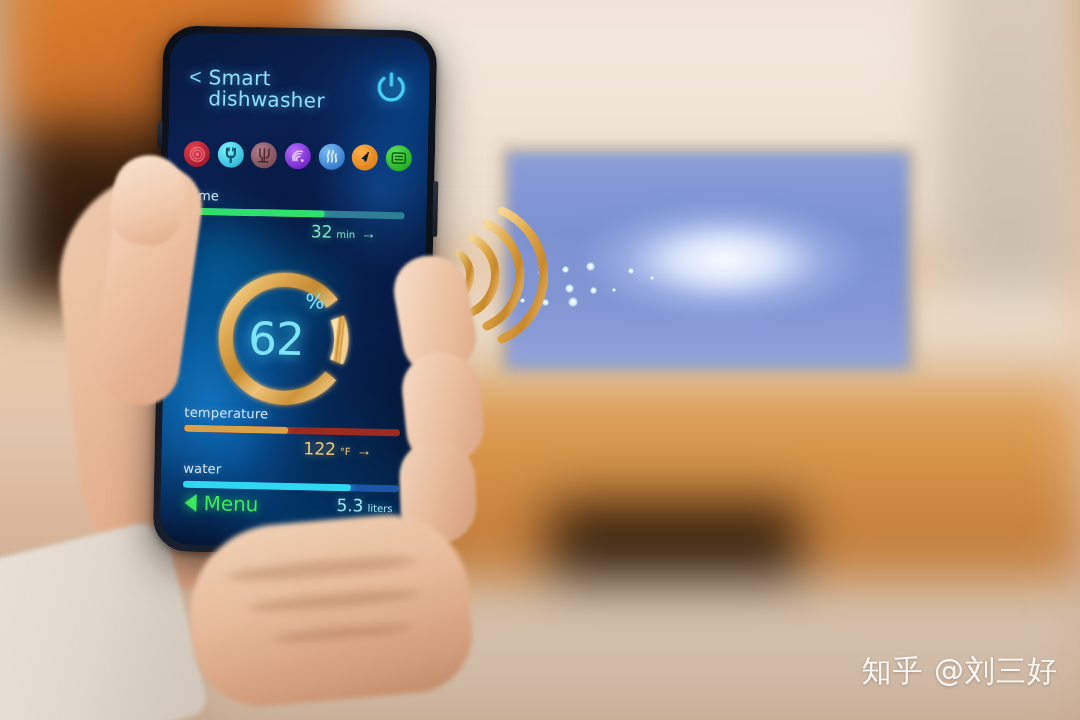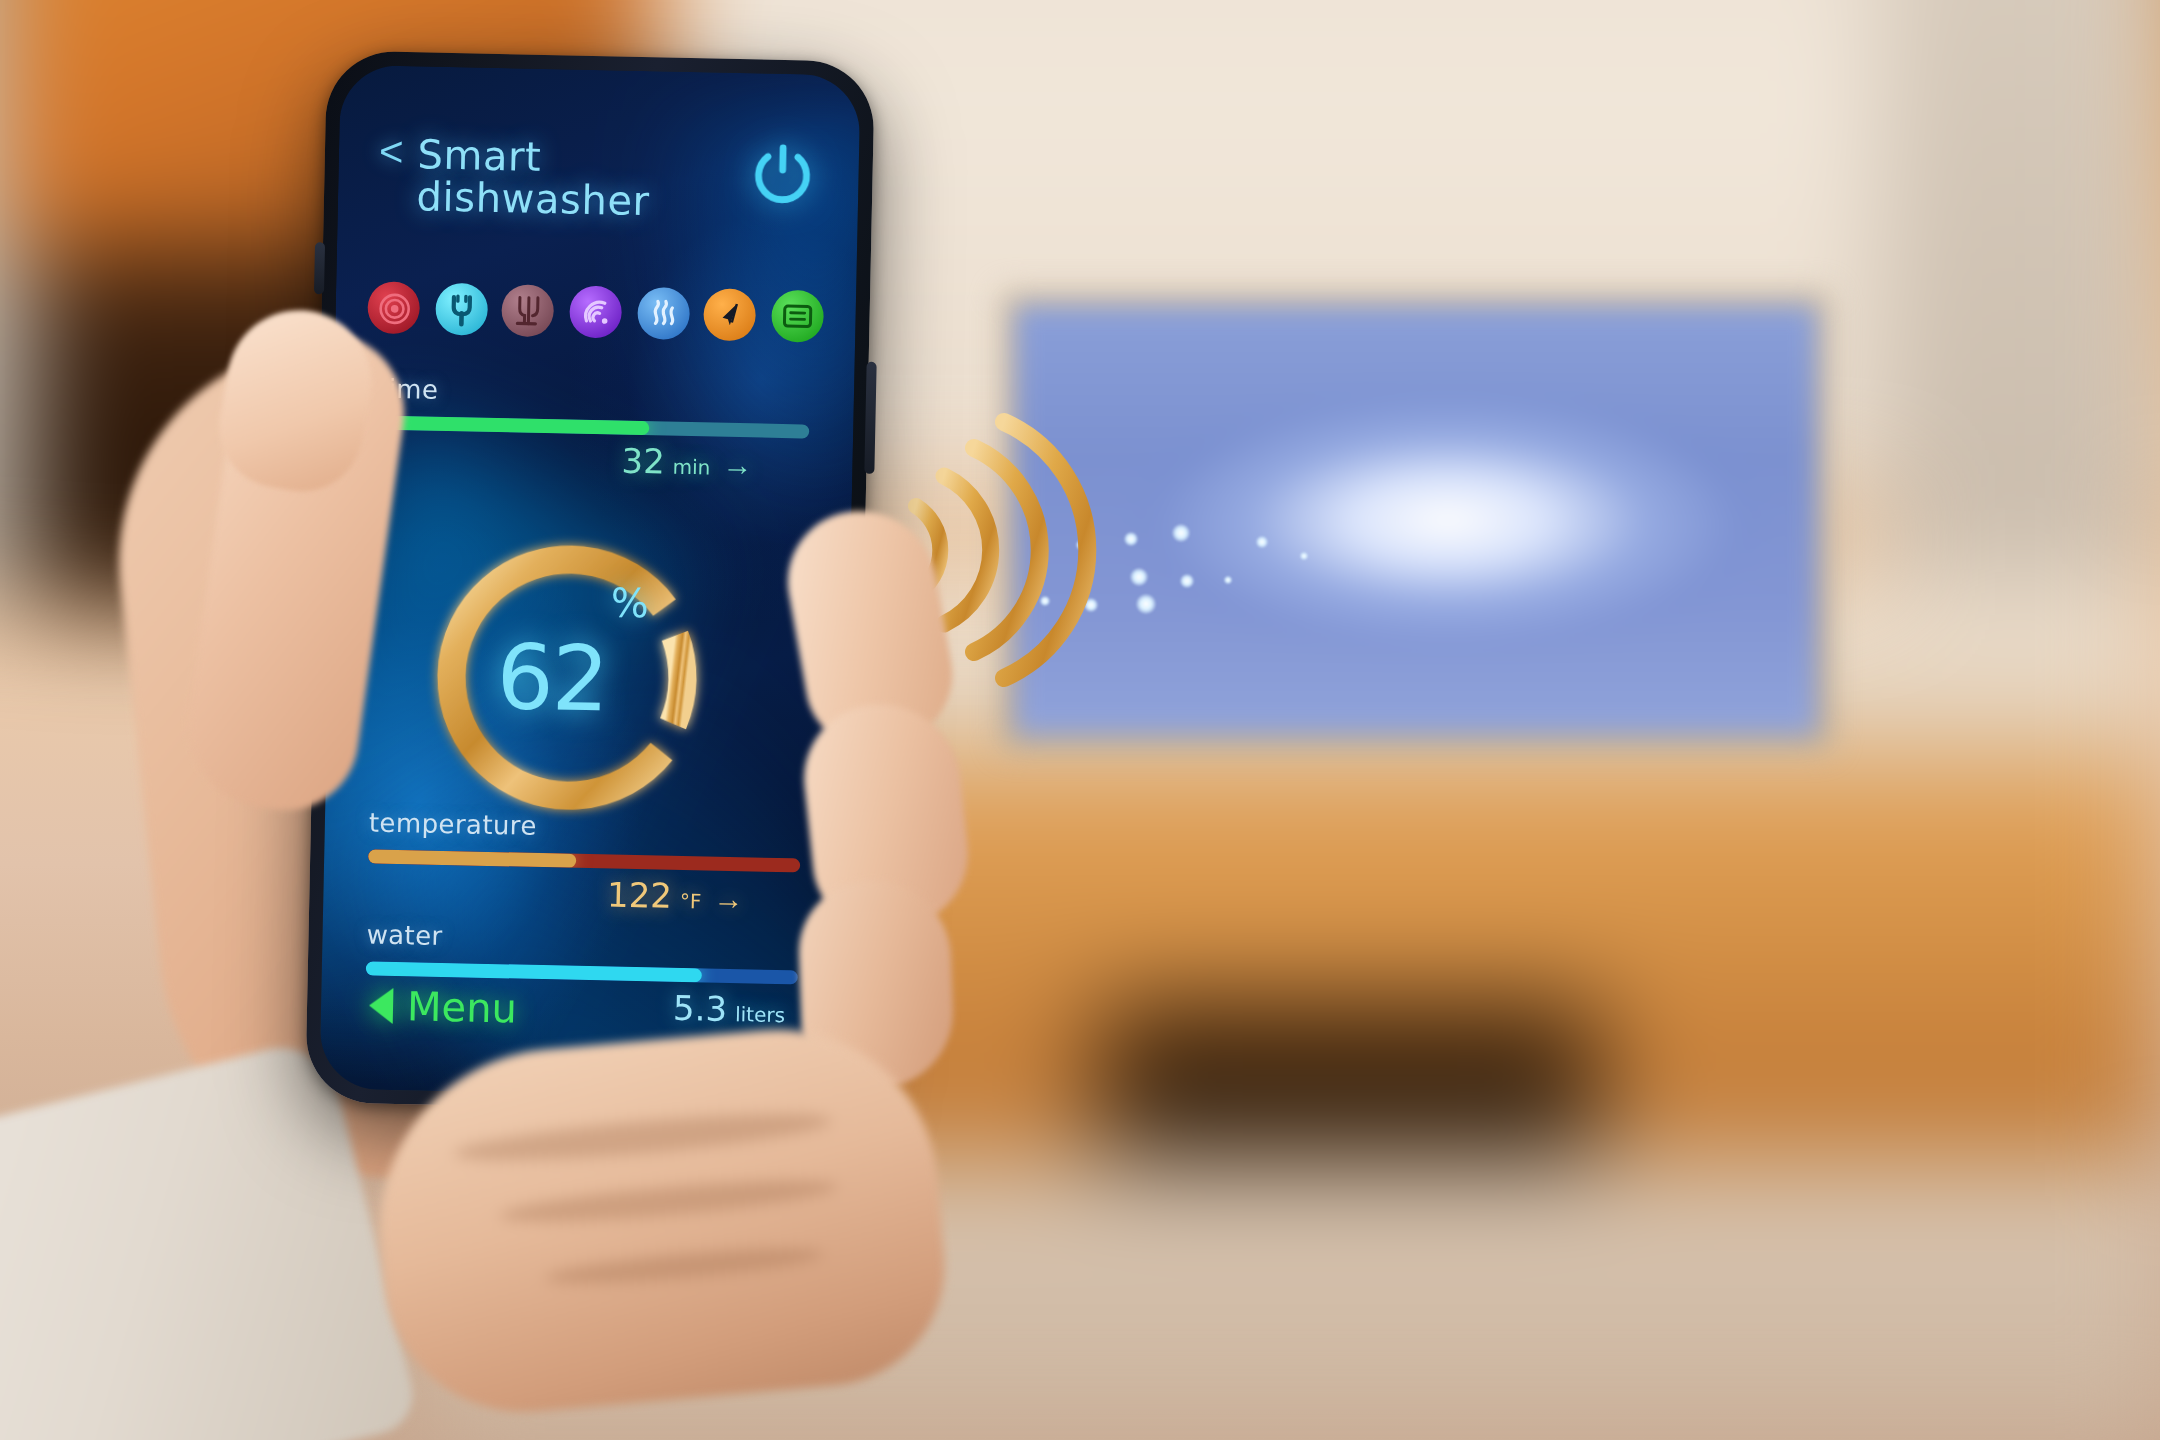--- a/index.html
+++ b/index.html
@@ -494,14 +494,15 @@
     <div class="finger f1"></div>
     <div class="finger f2"></div>
     <div class="finger f3"></div>
     <div class="knuckles">
       <div class="knuck-line" style="left:40px;top:40px;width:190px;height:16px;"></div>
       <div class="knuck-line" style="left:60px;top:74px;width:170px;height:14px;"></div>
       <div class="knuck-line" style="left:80px;top:108px;width:140px;height:12px;"></div>
     </div>
   </div>
 
+  <div class="wm">知乎 @刘三好</div>
 
 </div>
 
 </body></html>

